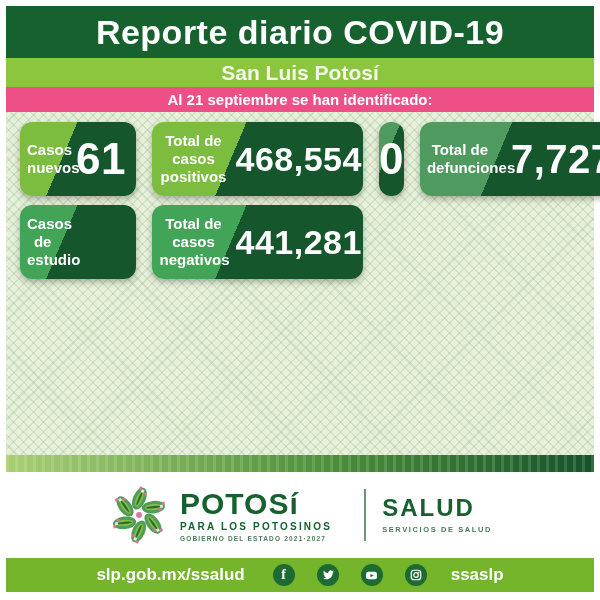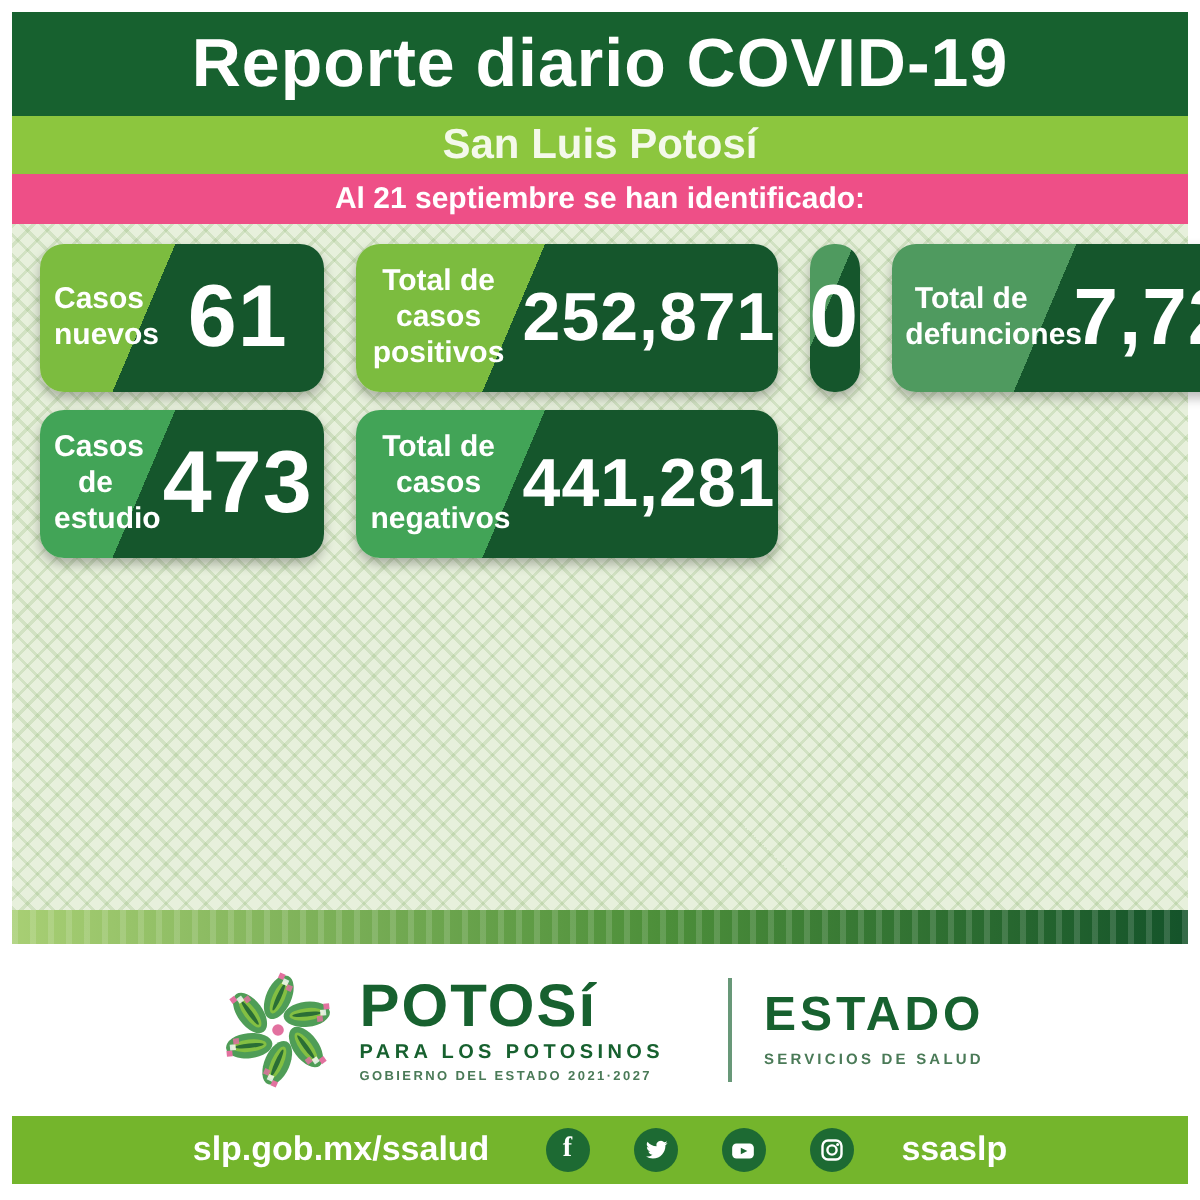--- a/index.html
+++ b/index.html
@@ -103,35 +103,34 @@
   <div class="content">
     <div class="grid">
 
       <div class="stat-card row1">
         <div class="stat-label">Casos nuevos</div>
         <div class="stat-value v-big">61</div>
       </div>
 
       <div class="stat-card row1">
         <div class="stat-label">Total de casos positivos</div>
-        <div class="stat-value v-long">252,871</div>
+        <div class="stat-value v-long">468,554</div>
       </div>
 
       <div class="stat-card row2">
         <div class="stat-value v-big">0</div>
       </div>
 
       <div class="stat-card row2">
         <div class="stat-label">Total de defunciones</div>
         <div class="stat-value">7,727</div>
       </div>
 
       <div class="stat-card row3">
         <div class="stat-label">Casos de estudio</div>
-        <div class="stat-value v-big">473</div>
       </div>
 
       <div class="stat-card row3">
         <div class="stat-label">Total de casos negativos</div>
         <div class="stat-value v-long">441,281</div>
       </div>
 
     </div>
 
   </div>
@@ -163,21 +162,21 @@
 
     <div class="brand-block">
       <div class="brand-name">POTOSí</div>
       <div class="brand-tagline">PARA LOS POTOSINOS</div>
       <div class="brand-gov">GOBIERNO DEL ESTADO 2021·2027</div>
     </div>
 
     <div class="footer-divider"></div>
 
     <div class="org-block">
-      <div class="org-name">ESTADO</div>
+      <div class="org-name">SALUD</div>
       <div class="org-sub">SERVICIOS DE SALUD</div>
     </div>
   </div>
 
   <div class="bottom-bar">
     <div class="bar-url">slp.gob.mx/ssalud</div>
 
     <div class="soc">
       <span class="fb-glyph">f</span>
     </div>

